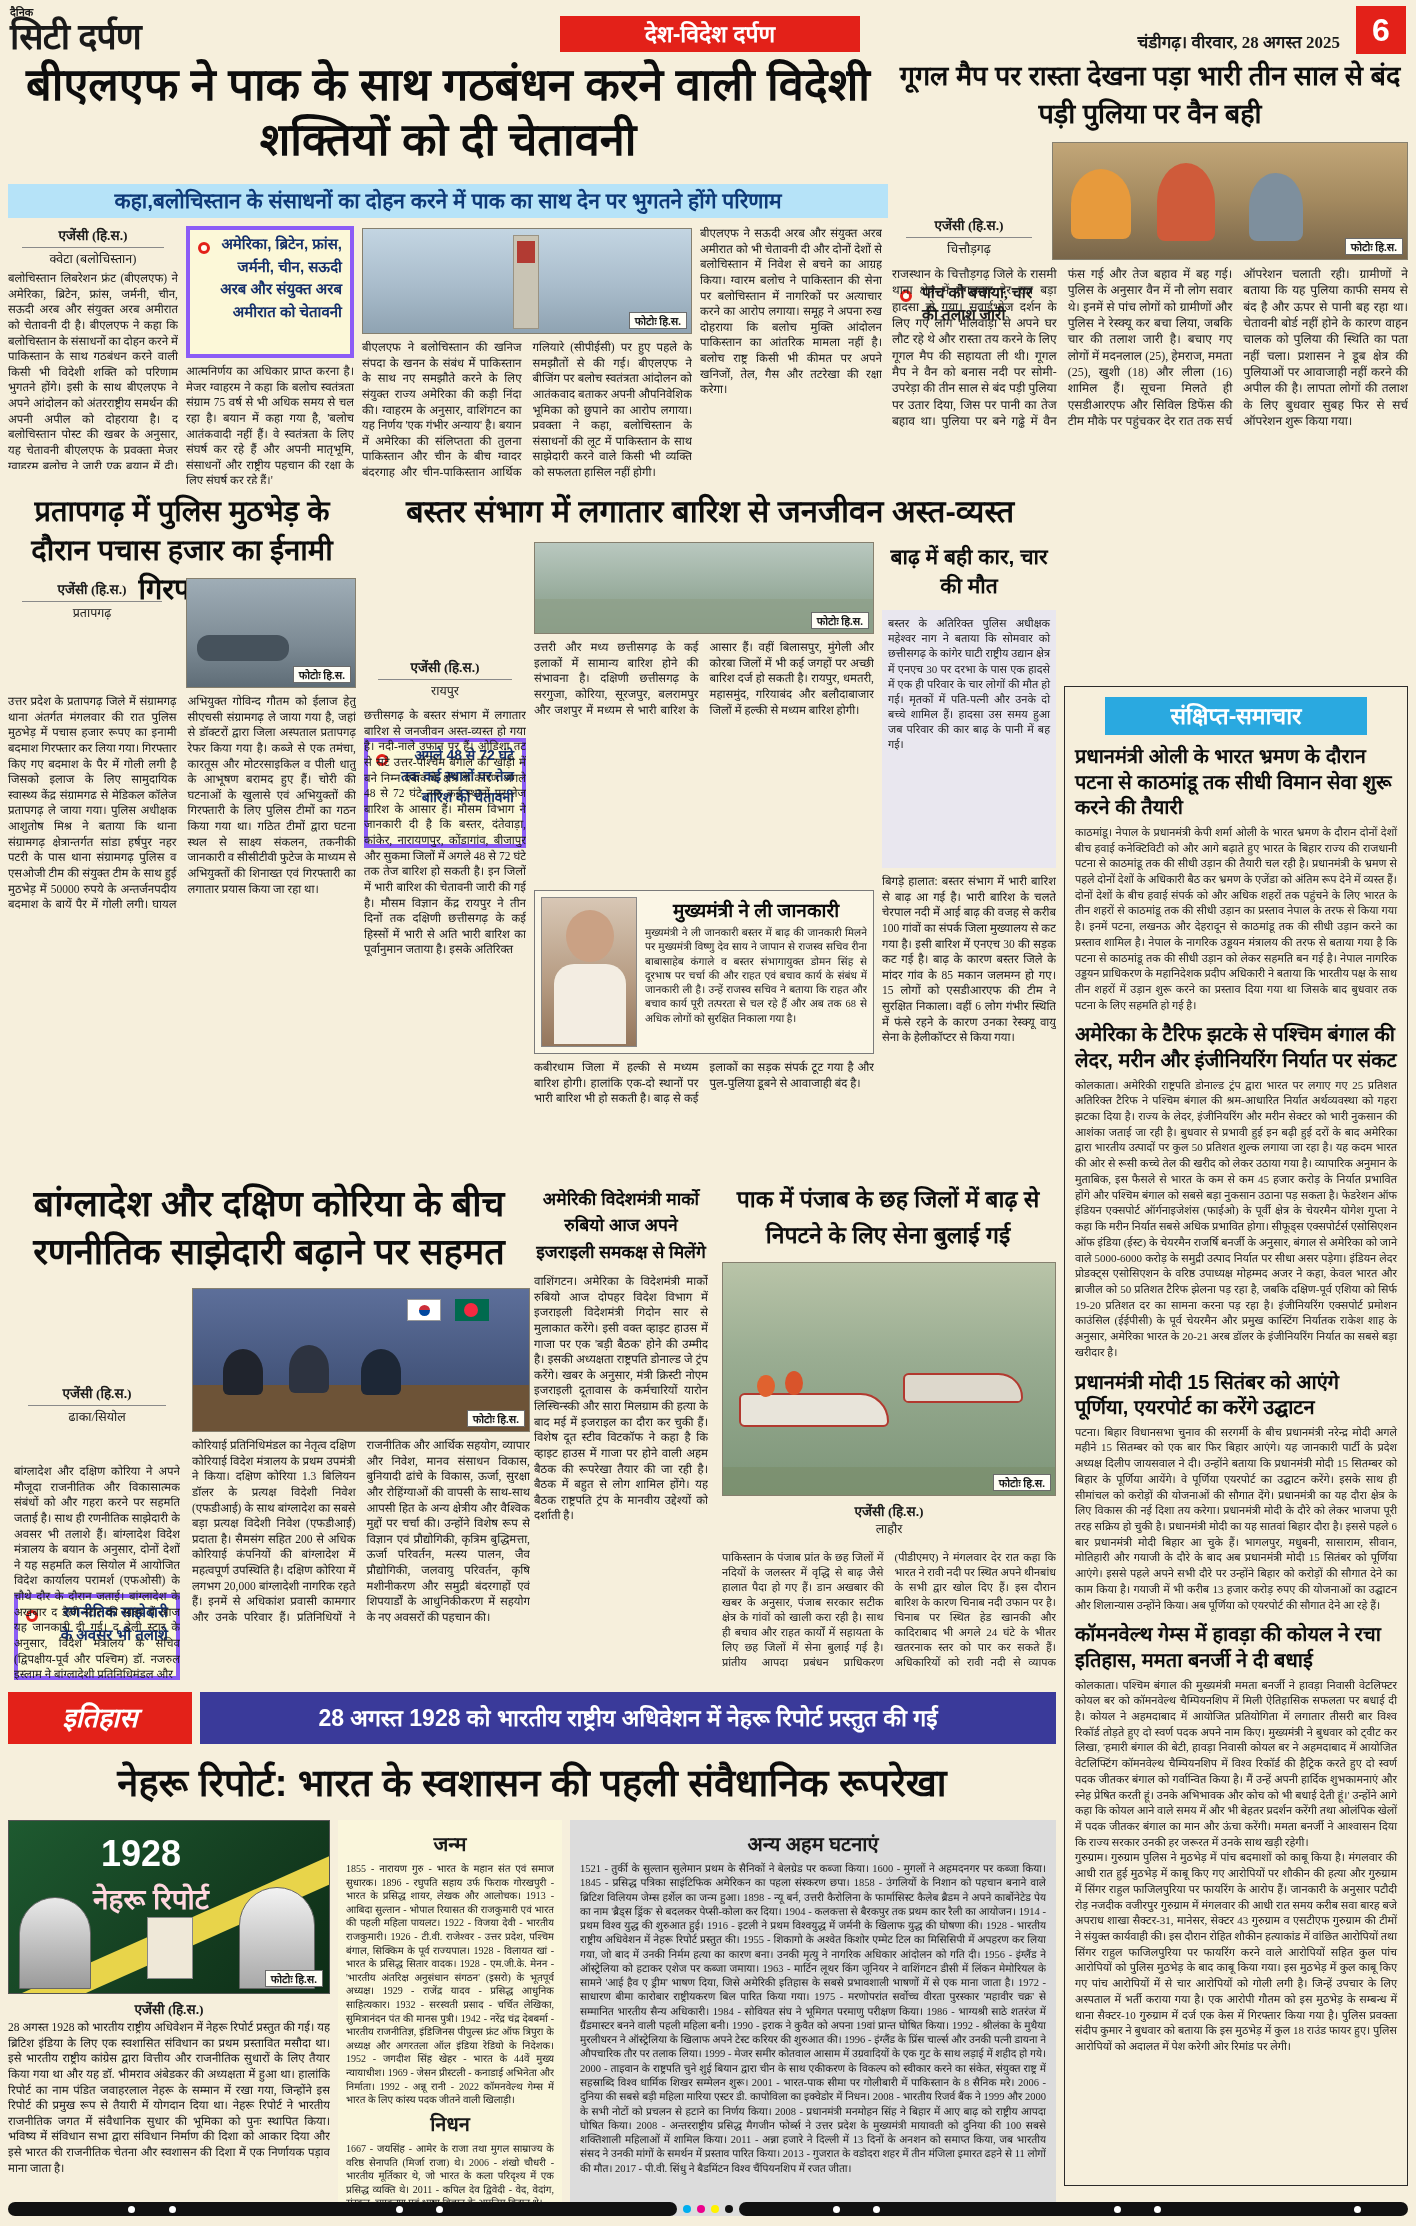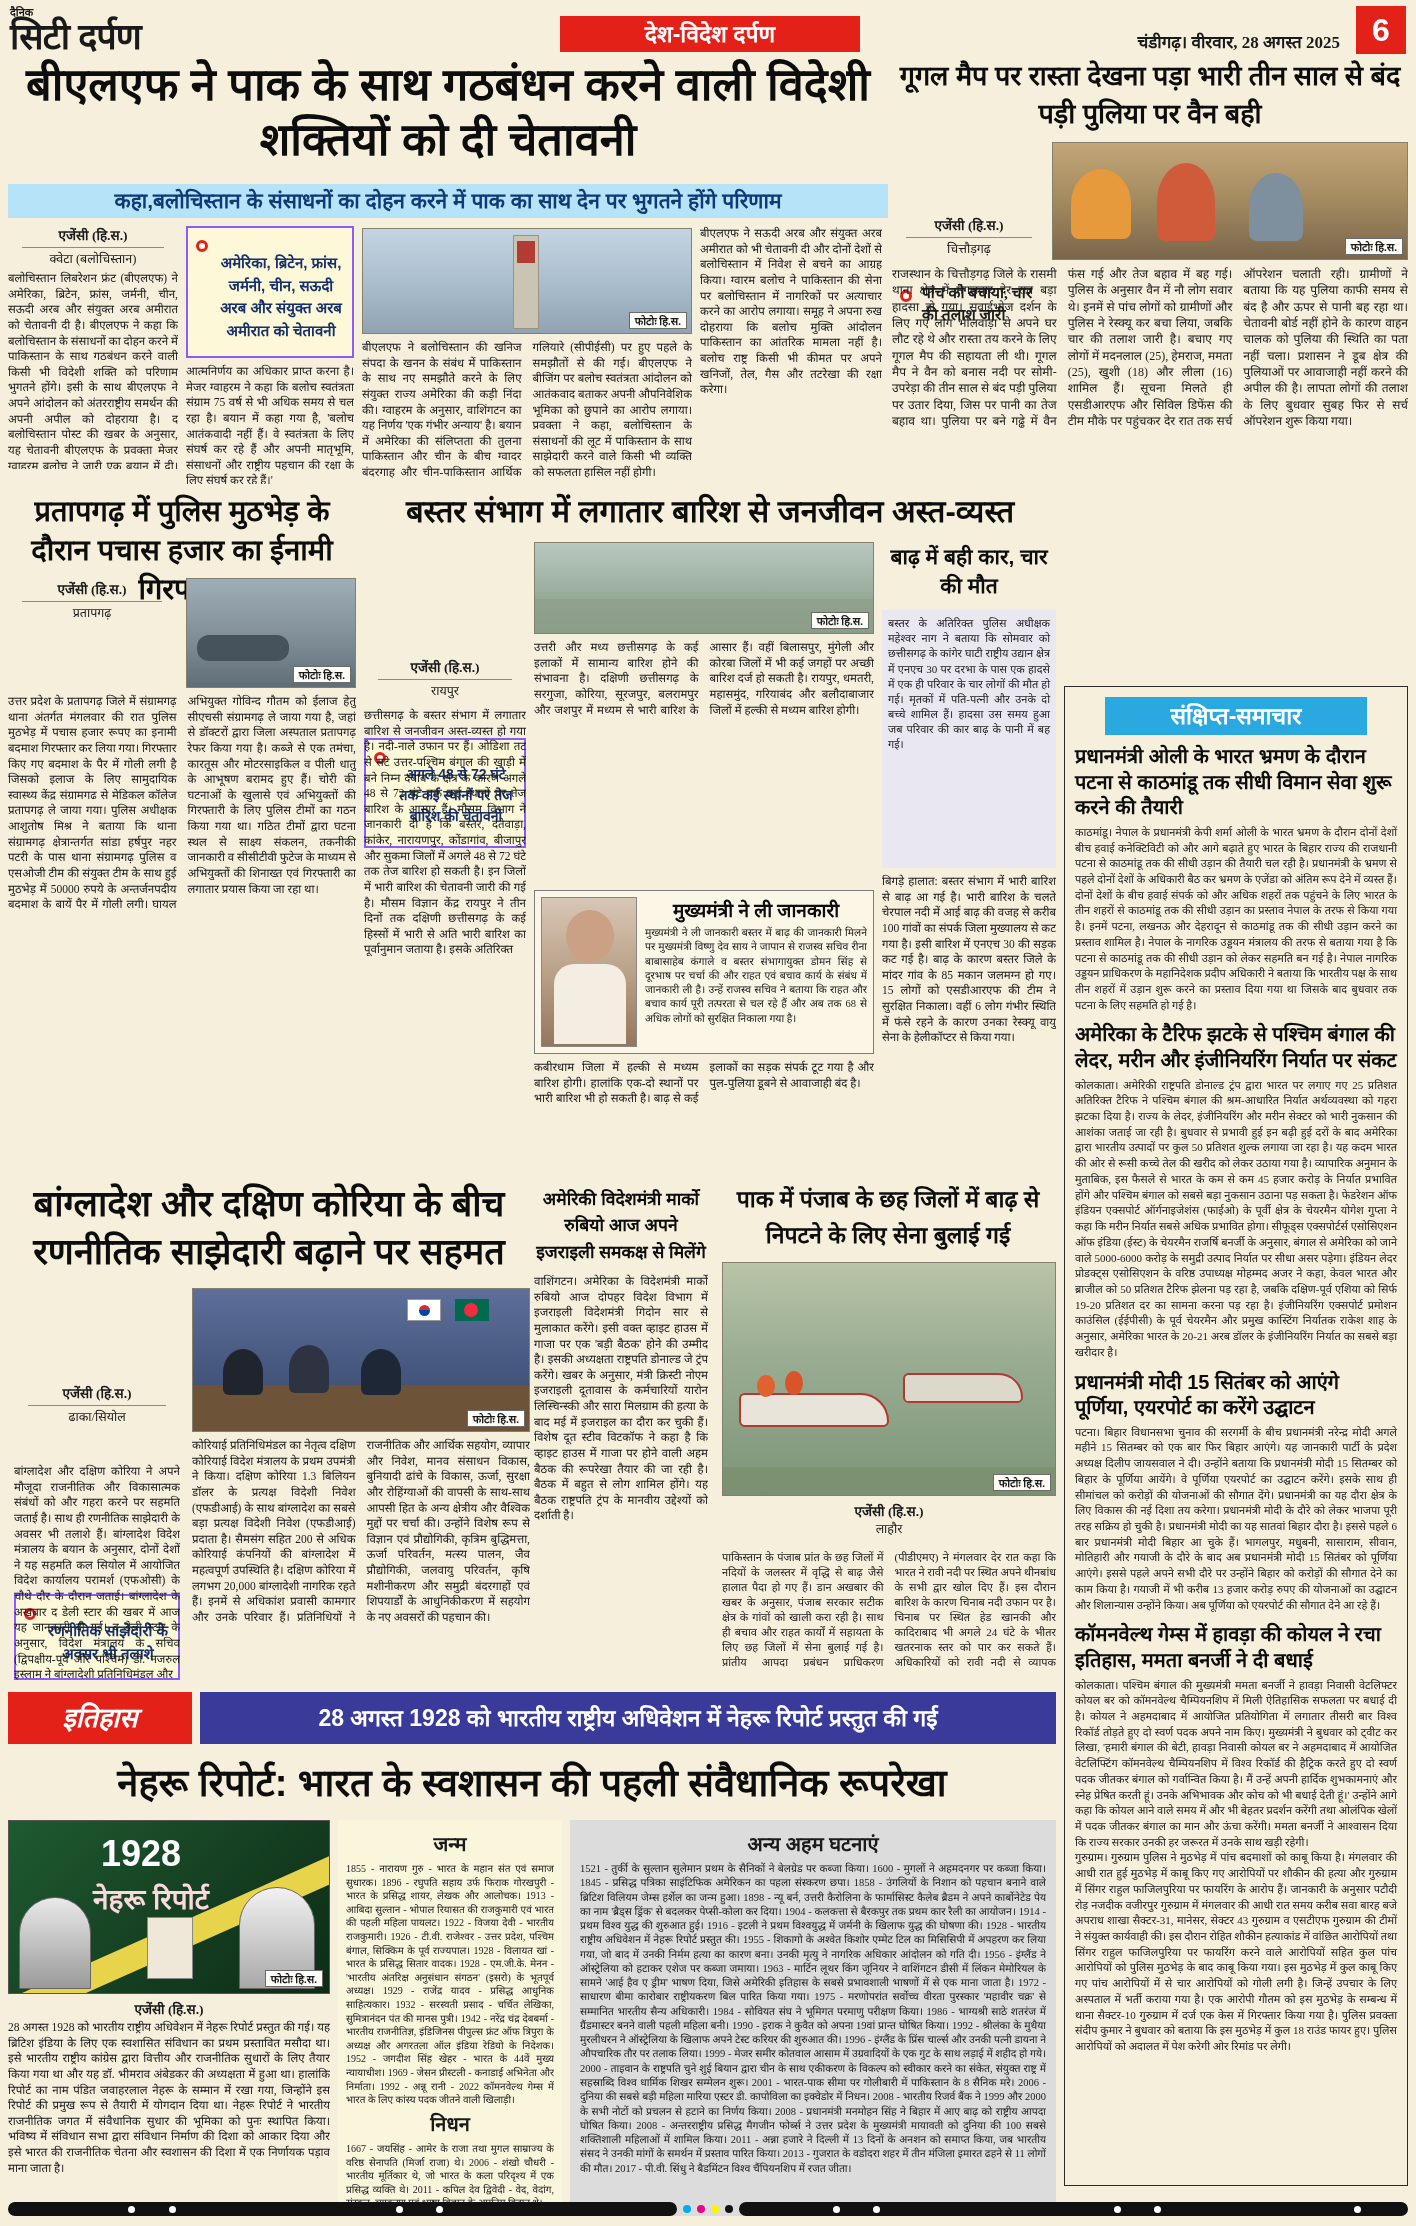--- a/index.html
+++ b/index.html
@@ -8,21 +8,21 @@
   .abs{position:absolute}
   .hl{font-family:"Liberation Sans",sans-serif;font-weight:bold;color:#0d0d0d;text-align:center}
   .body-txt{font-size:11.5px;line-height:1.36;text-align:justify;overflow:hidden}
   .cols2{column-count:2;column-gap:11px}
   .cols3{column-count:3;column-gap:11px}
   .byline{font-weight:bold;text-align:center;font-size:13.5px}
   .rule{border-top:1px solid #8a8a8a;margin:3px 14px 2px}
   .dateline{text-align:center;font-size:12.5px;margin-bottom:4px}
   .photo{position:absolute;border:1px solid #857f6e;overflow:hidden}
   .cap{position:absolute;right:4px;bottom:4px;background:#fffef6;border:1px solid #6b6b6b;font-size:11px;padding:0 5px;font-weight:bold;font-family:"Liberation Serif",serif}
-  .hbox{background:#fcf8d8;border:2px solid #8b5cf6;padding:24px 8px 8px 30px;position:relative;font-family:"Liberation Sans",sans-serif;font-weight:bold;color:#16306b;font-size:15px;line-height:1.5;text-align:center}
+  .hbox{background:#fcf8d8;border:4px solid #8b5cf6;padding:3px 8px 8px 30px;position:relative;font-family:"Liberation Sans",sans-serif;font-weight:bold;color:#16306b;font-size:15px;line-height:1.5;text-align:right}
   .plainbullet{padding:4px 4px 4px 30px;position:relative;font-family:Liberation Serif, serif;font-weight:bold;color:#1c1c1c;font-size:15.5px;line-height:1.45;text-align:left}
   .ring{position:absolute;left:8px;top:12px;width:12px;height:12px;border:3.5px solid #e32119;border-radius:50%;background:#fffdf0}
   .subbar{background:#b6e3f8;color:#0e3a78;font-family:"Liberation Sans",sans-serif;font-weight:bold;text-align:center}
   .greybg{background:#e9e7ef;padding:6px;font-size:11px;line-height:1.38;text-align:justify;overflow:hidden}
   .brief-h{font-family:"Liberation Sans",sans-serif;font-weight:bold;font-size:20px;line-height:1.28;margin:9px 0 4px;color:#0d0d0d}
   .brief-b{font-size:11px;line-height:1.43;text-align:justify}
   .coltitle{font-family:"Liberation Sans",sans-serif;font-weight:bold;font-size:20px;text-align:center;margin:4px 0 5px}
   .smalltxt{font-size:10px;line-height:1.36;text-align:justify;overflow:hidden}
 </style>
 </head>

